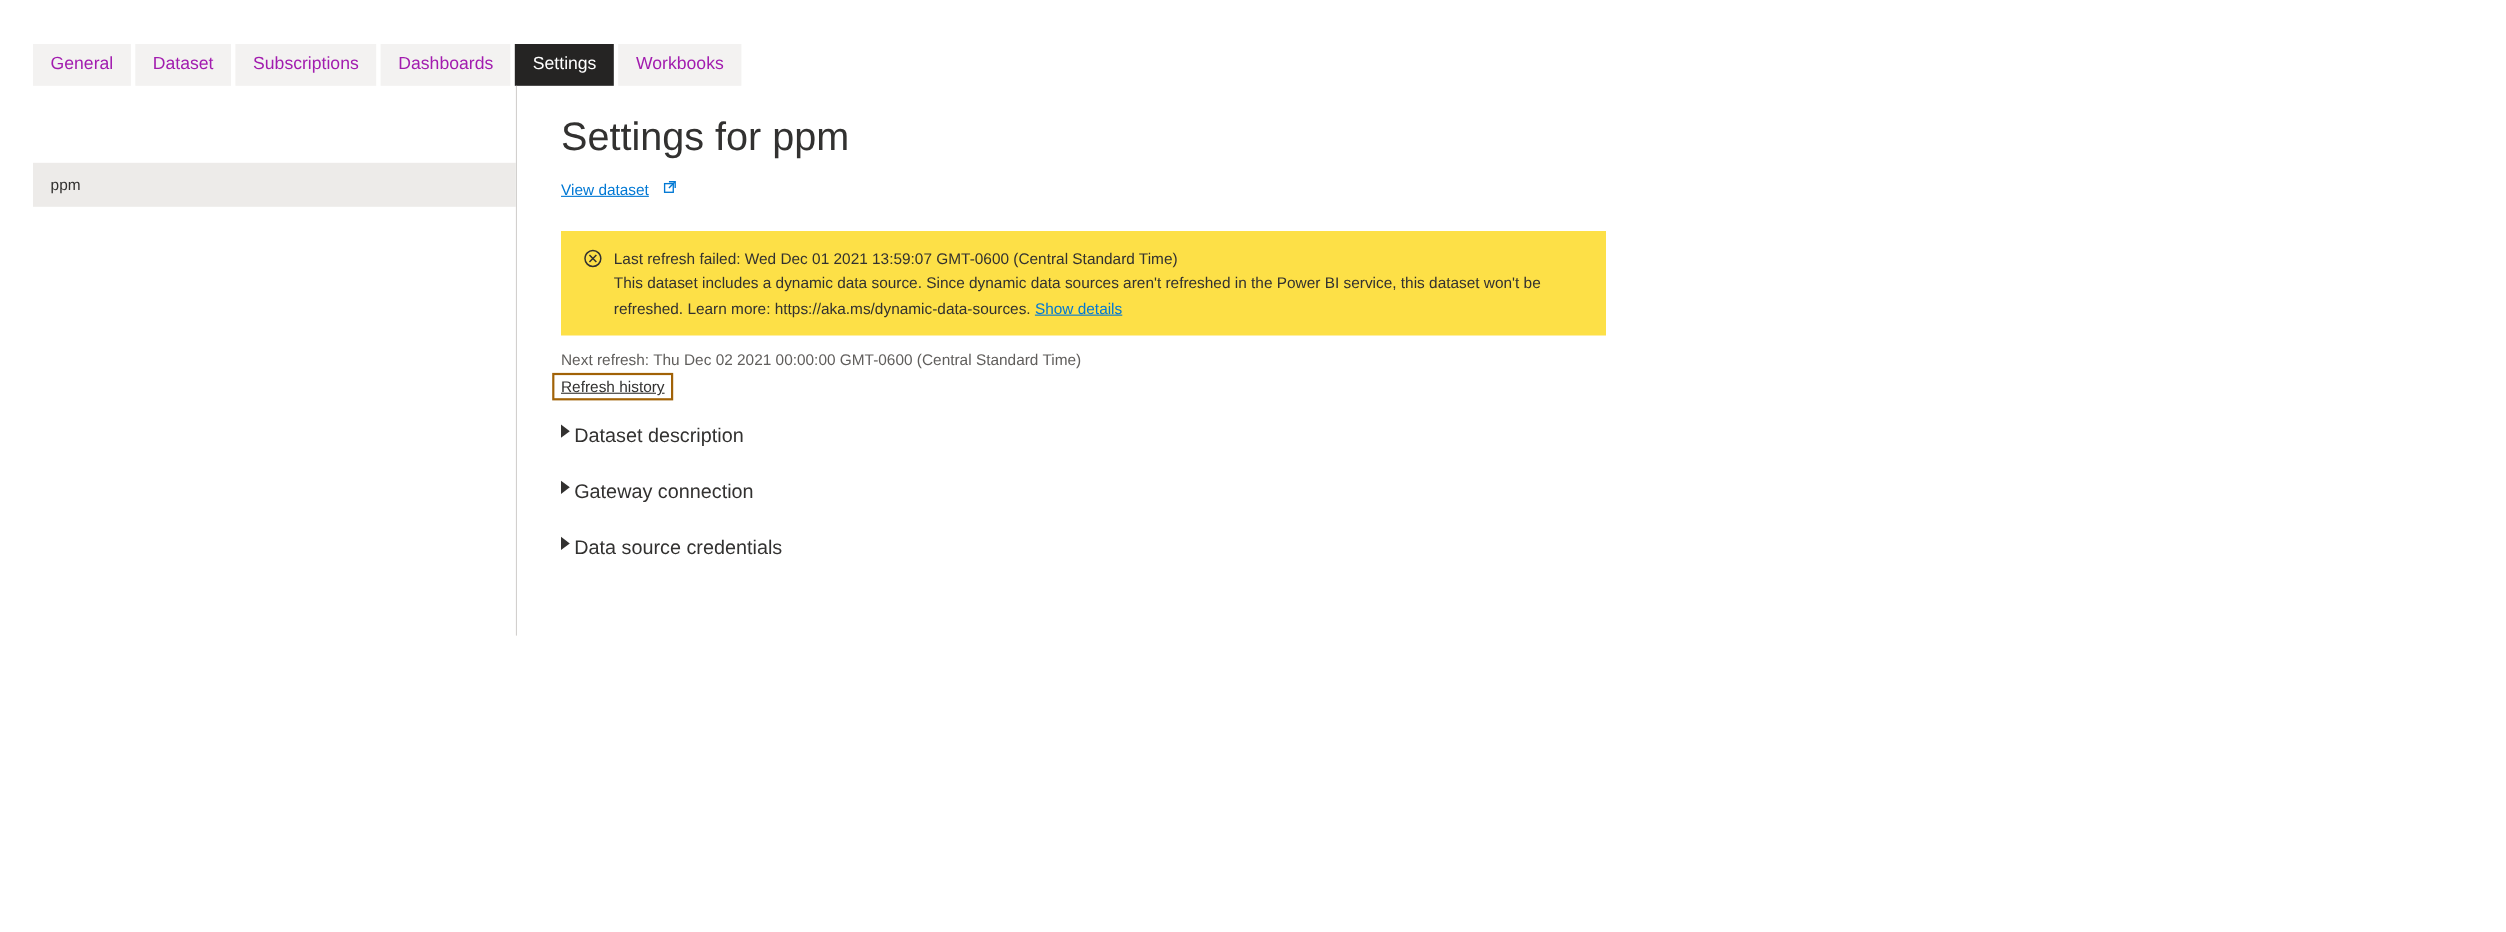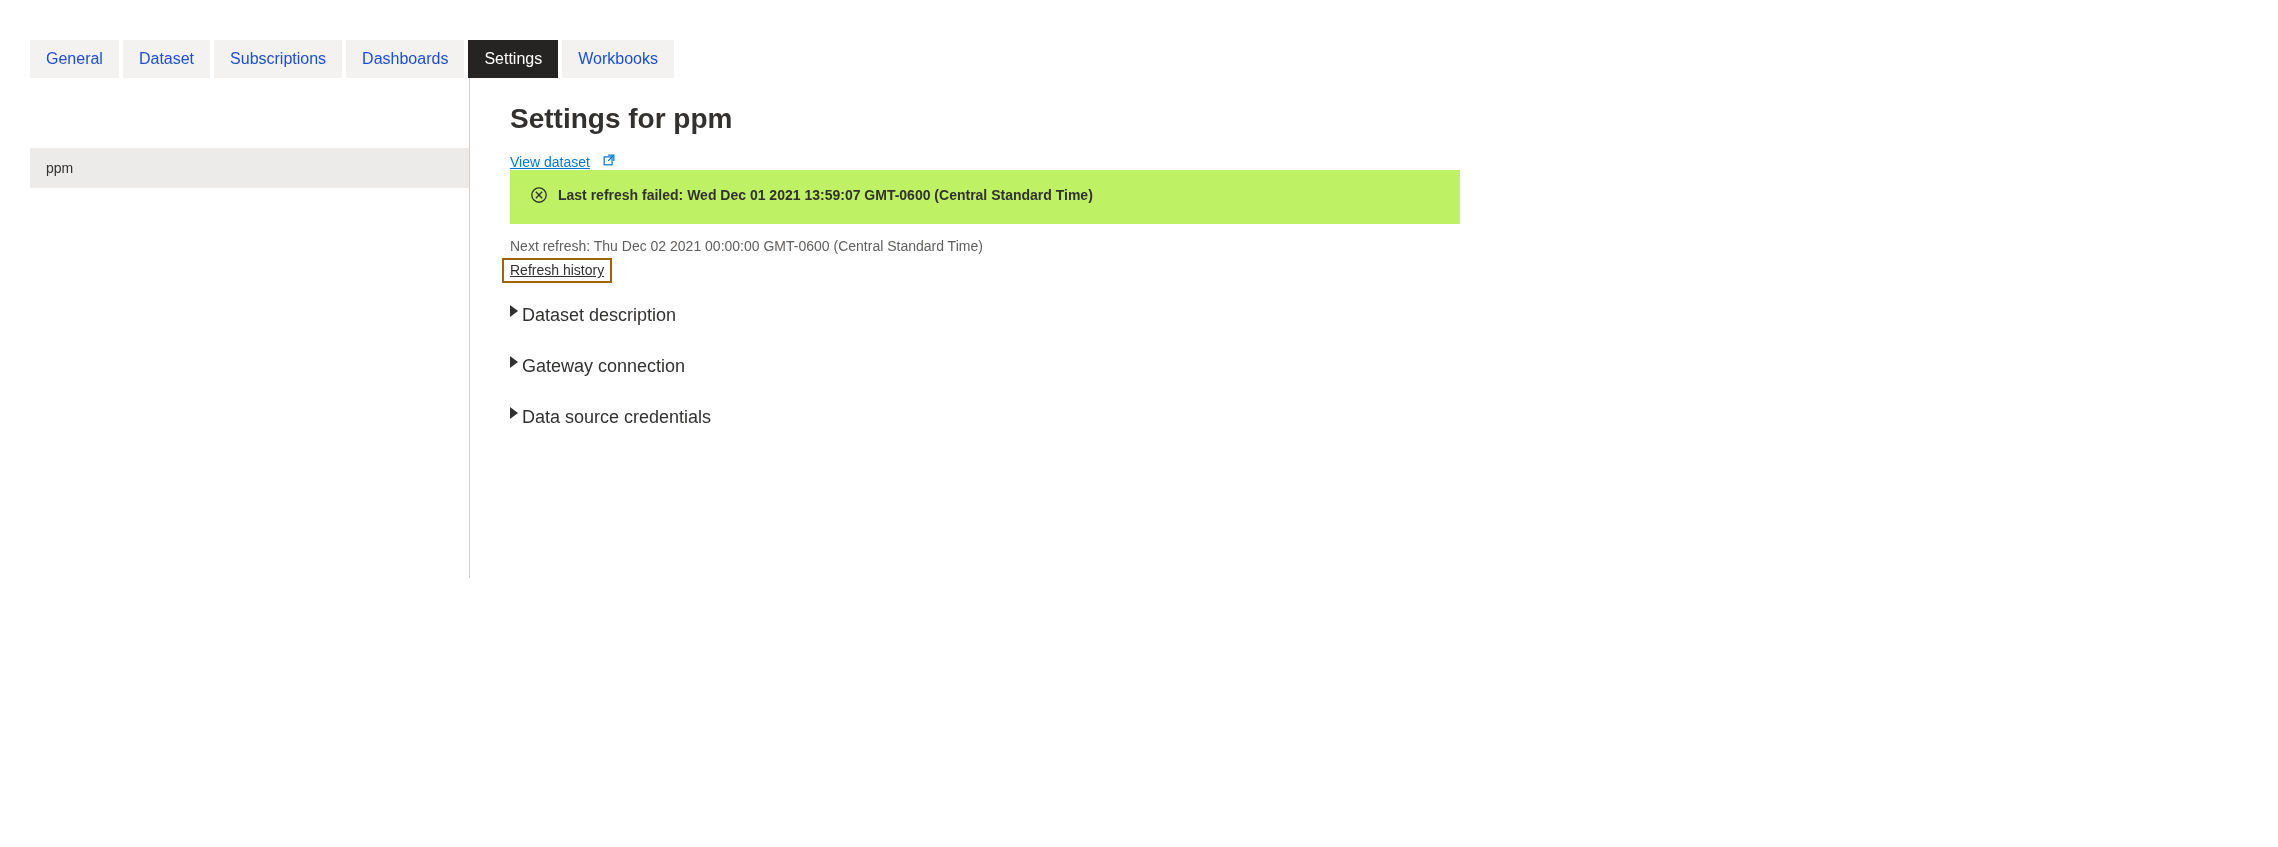--- a/index.html
+++ b/index.html
@@ -14,21 +14,21 @@
   .tabs {
     display: flex;
     margin-top: 40px;
     gap: 4px;
   }
   .tab {
     padding: 10px 16px;
     background: #f3f2f1;
     cursor: pointer;
     font-size: 16px;
-    color: #1d4ed8;
+    color: #a21caf;
     border: none;
   }
   .tab.active {
     background: #252423;
     color: #fff;
   }
   .content-row {
     display: flex;
     margin-top: 0;
   }
@@ -43,43 +43,43 @@
     padding: 12px 16px;
     font-size: 14px;
     cursor: pointer;
   }
   .main {
     flex: 1;
     padding: 20px 30px 20px 40px;
     max-width: 1020px;
   }
   .page-title {
-    font-size: 28px;
-    font-weight: 700;
+    font-size: 36px;
+    font-weight: 400;
     margin: 5px 0 18px 0;
     color: #323130;
   }
   .link-row a {
     color: #0078d4;
     font-size: 14px;
   }
   .ext-icon {
     display: inline-block;
     margin-left: 8px;
     color: #0078d4;
   }
   .warning-bar {
-    background: #bef264;
+    background: #fde047;
     padding: 14px 20px 14px 20px;
+    margin-top: 30px;
     display: flex;
     align-items: flex-start;
     gap: 10px;
     font-size: 14px;
     line-height: 1.6;
-    font-weight: bold;
   }
   .warning-bar .icon {
     flex: 0 0 auto;
     margin-top: 2px;
   }
   .warning-text { flex: 1; }
   .warning-text a {
     color: #0078d4;
     text-decoration: underline;
   }
@@ -154,20 +154,24 @@
 
       <div class="warning-bar">
         <span class="icon">
           <svg width="18" height="18" viewBox="0 0 20 20" fill="none" stroke="#323130" stroke-width="1.5">
             <circle cx="10" cy="10" r="8"></circle>
             <path d="M6.5 6.5 L13.5 13.5 M13.5 6.5 L6.5 13.5"></path>
           </svg>
         </span>
         <div class="warning-text">
           <div>Last refresh failed: Wed Dec 01 2021 13:59:07 GMT-0600 (Central Standard Time)</div>
+          <div>
+            <span>This dataset includes a dynamic data source. Since dynamic data sources aren't refreshed in the Power BI service, this dataset won't be refreshed. Learn more: https://aka.ms/dynamic-data-sources.</span>
+            <a href="#">Show details</a>
+          </div>
         </div>
       </div>
 
       <div class="next-refresh">Next refresh: Thu Dec 02 2021 00:00:00 GMT-0600 (Central Standard Time)</div>
 
       <div class="refresh-history-wrap">
         <span class="red-box">
           <a href="#" class="refresh-history-link">Refresh history</a>
         </span>
       </div>

